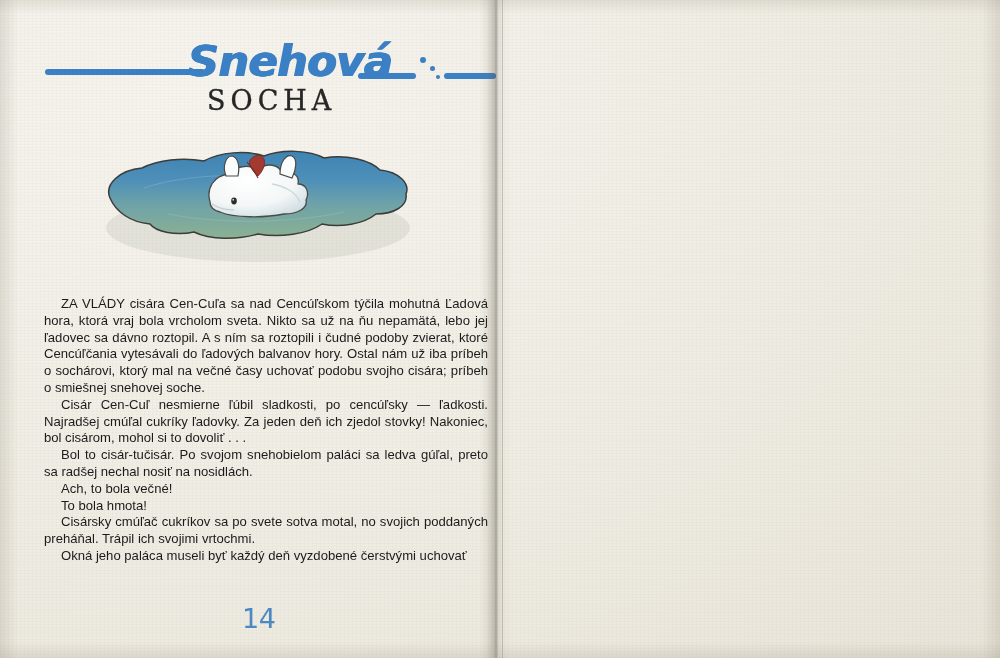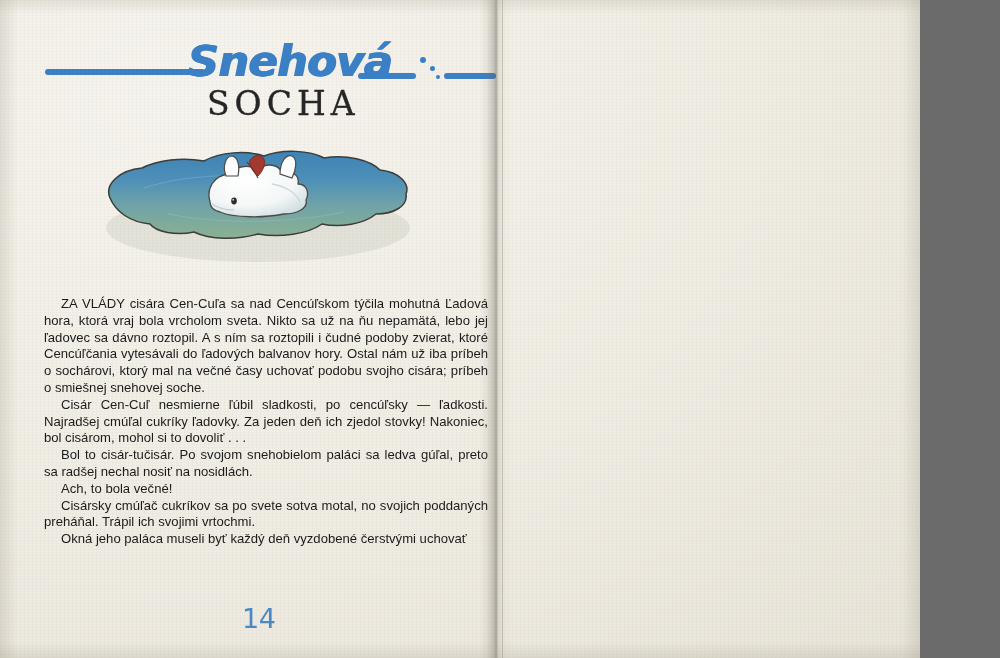--- a/index.html
+++ b/index.html
@@ -2,21 +2,21 @@
 <html><head>
 <meta charset="utf-8">
 <style>
   html, body {
     margin: 0;
     padding: 0;
     background: #6b6b6b;
   }
   #book {
     position: relative;
-    width: 920px;
+    width: 1000px;
     height: 658px;
     overflow: hidden;
     font-family: "Liberation Sans", sans-serif;
     background: #fef9c3;
   }
   
   .paper-tex {
     position: absolute;
     inset: 0;
     background:
@@ -119,21 +119,21 @@
     color: #3b7fc4;
     line-height: 1;
     white-space: nowrap;
     text-shadow: 0.8px 0 0 #3b7fc4, -0.8px 0 0 #3b7fc4;
   }
   .title-sub {
     position: absolute;
     left: 167px;
     top: 45px;
     font-family: "DejaVu Serif", serif;
-    font-size: 33px;
+    font-size: 27px;
     letter-spacing: 5px;
     color: #262626;
     line-height: 1;
     white-space: nowrap;
     -webkit-text-stroke: 0.3px #262626;
   }
 
   
   .illustration {
     position: absolute;
@@ -250,20 +250,21 @@
 
         <path d="M 214,52 C 226,54 238,60 242,70" stroke="#c4d4db" stroke-width="1.4" fill="none" opacity="0.9"></path>
       </svg>
     </div>
 
     <div class="col col-left">
       <p>ZA VLÁDY cisára Cen-Cuľa sa nad Cencúľskom týčila mohutná Ľadová hora, ktorá vraj bola vrcholom sveta. Nikto sa už na ňu nepamätá, lebo jej ľadovec sa dávno roztopil. A s ním sa roztopili i čudné podoby zvierat, ktoré Cencúľčania vytesávali do ľadových balvanov hory. Ostal nám už iba príbeh o sochárovi, ktorý mal na večné časy uchovať podobu svojho cisára; príbeh o smiešnej snehovej soche.</p>
       <p>Cisár Cen-Cuľ nesmierne ľúbil sladkosti, po cencúľsky — ľadkosti. Najradšej cmúľal cukríky ľadovky. Za jeden deň ich zjedol stovky! Nakoniec, bol cisárom, mohol si to dovoliť . . .</p>
       <p>Bol to cisár-tučisár. Po svojom snehobielom paláci sa ledva gúľal, preto sa radšej nechal nosiť na nosidlách.</p>
       <p>Ach, to bola večné!</p>
+      <p>To bola hmota!</p>
       <p>Cisársky cmúľač cukríkov sa po svete sotva motal, no svojich poddaných preháňal. Trápil ich svojimi vrtochmi.</p>
       <p>Okná jeho paláca museli byť každý deň vyzdobené čerstvými uchovať</p>
     </div>
 
     <div class="folio folio-left">14</div>
   </div>
 
   <div class="page page-right">
     
 

